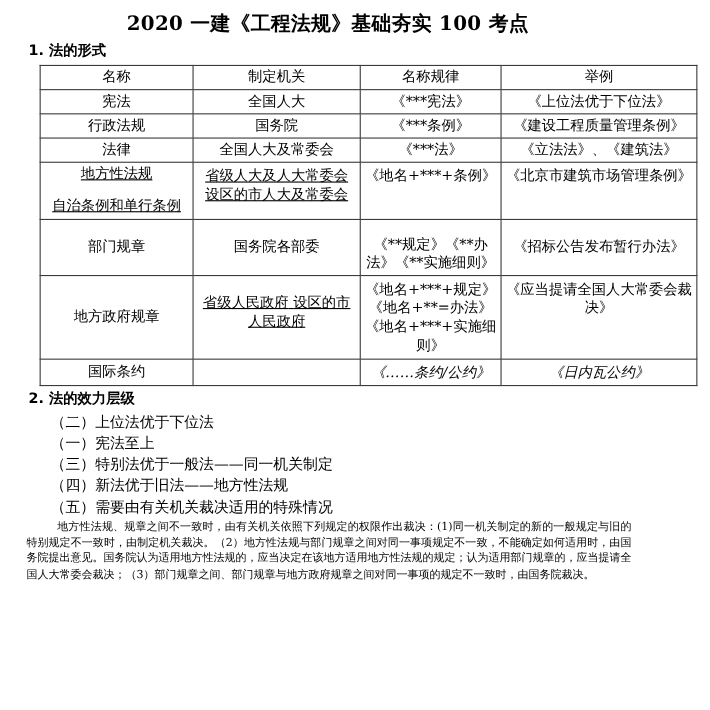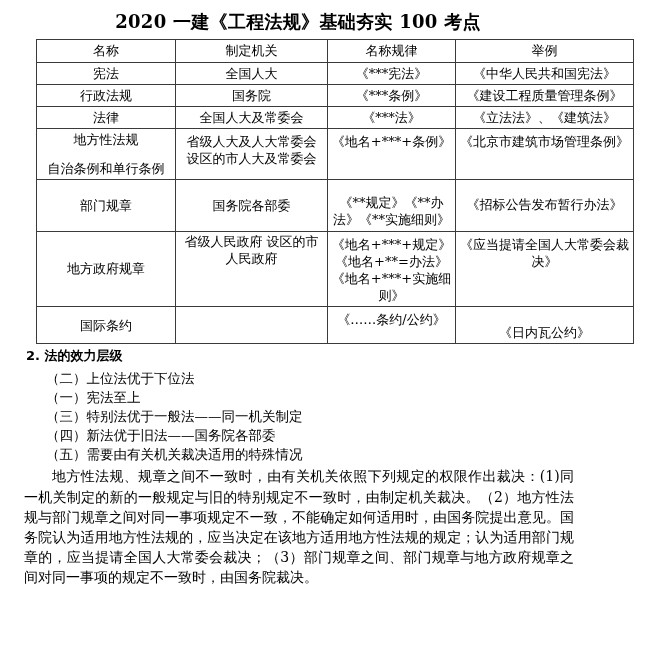--- a/index.html
+++ b/index.html
@@ -55,51 +55,53 @@
     font-family: "DejaVu Serif", "Liberation Serif", serif;
     word-break: break-all;
   }
   .col-1 { width: 139px; }
   .col-2 { width: 152px; }
   .col-3 { width: 128px; }
   .col-4 { width: 178px; }
 
   .cell-stack {
     display: block;
+    text-decoration: underline;
   }
   .cell-stack .gap {
     display: block;
     height: 12px;
   }
   .list-block {
     margin: 4px 0 0 0;
   }
   .list-item {
     font-size: 13.5px;
     line-height: 1.42;
     margin-left: 34px;
     font-family: "DejaVu Serif", "Liberation Serif", serif;
   }
   .body-paragraph {
-    font-size: 14px;
+    font-size: 10px;
     line-height: 1.44;
     text-align: justify;
     text-justify: inter-ideograph;
     margin: 2px 10px 0 12px;
     text-indent: 28px;
     font-family: "DejaVu Serif", "Liberation Serif", serif;
   }
 </style>
 </head>
 <body>
 
 <div class="page">
 
   <div class="doc-title">2020 一建《工程法规》基础夯实 100 考点</div>
 
+  <div class="section-heading">1. 法的形式</div>
 
   <table class="law-table">
     <colgroup>
       <col class="col-1">
       <col class="col-2">
       <col class="col-3">
       <col class="col-4">
     </colgroup>
     <thead>
       <tr>
@@ -107,21 +109,21 @@
         <th>制定机关</th>
         <th>名称规律</th>
         <th>举例</th>
       </tr>
     </thead>
     <tbody>
       <tr>
         <td>宪法</td>
         <td>全国人大</td>
         <td>《***宪法》</td>
-        <td>《中华人民共和国宪法》</td>
+        <td>《上位法优于下位法》</td>
       </tr>
       <tr>
         <td>行政法规</td>
         <td>国务院</td>
         <td>《***条例》</td>
         <td>《建设工程质量管理条例》</td>
       </tr>
       <tr>
         <td>法律</td>
         <td>全国人大及常委会</td>
@@ -146,43 +148,43 @@
         <td style="vertical-align:top; padding-top:4px;margin-top:26px;">《北京市建筑市场管理条例》</td>
       </tr>
       <tr>
         <td>部门规章</td>
         <td>国务院各部委</td>
         <td style="vertical-align:top; padding-top:14px;">《**规定》《**办法》《**实施细则》</td>
         <td style="vertical-align:top; padding-top:16px;">《招标公告发布暂行办法》</td>
       </tr>
       <tr>
         <td>地方政府规章</td>
-        <td style="vertical-align:top; padding-top:1px;">
+        <td style="vertical-align:top; padding-top:16px;">
           <span class="cell-stack">
             <span>省级人民政府</span>
             <span>设区的市人民政府</span>
           </span>
         </td>
         <td style="vertical-align:top; padding-top:4px;">《地名+***+规定》《地名+**=办法》《地名+***+实施细则》</td>
         <td style="vertical-align:top; padding-top:4px;">《应当提请全国人大常委会裁决》</td>
       </tr>
       <tr>
         <td>国际条约</td>
         <td></td>
-        <td style="vertical-align:top; padding-top:4px;">《……条约/公约》</td>
-        <td style="vertical-align:top; padding-top:17px;">《日内瓦公约》</td>
+        <td style="vertical-align:top; padding-top:4px;font-style:italic;">《……条约/公约》</td>
+        <td style="vertical-align:top; padding-top:4px;font-style:italic;">《日内瓦公约》</td>
       </tr>
     </tbody>
   </table>
 
   <div class="section-heading">2. 法的效力层级</div>
 
   <div class="list-block">
     <div class="list-item">（二）上位法优于下位法</div>
     <div class="list-item">（一）宪法至上</div>
     <div class="list-item">（三）特别法优于一般法——同一机关制定</div>
-    <div class="list-item">（四）新法优于旧法——国务院各部委</div>
+    <div class="list-item">（四）新法优于旧法——地方性法规</div>
     <div class="list-item">（五）需要由有关机关裁决适用的特殊情况</div>
   </div>
 
   <div class="body-paragraph">地方性法规、规章之间不一致时，由有关机关依照下列规定的权限作出裁决：(1)同一机关制定的新的一般规定与旧的特别规定不一致时，由制定机关裁决。（2）地方性法规与部门规章之间对同一事项规定不一致，不能确定如何适用时，由国务院提出意见。国务院认为适用地方性法规的，应当决定在该地方适用地方性法规的规定；认为适用部门规章的，应当提请全国人大常委会裁决；（3）部门规章之间、部门规章与地方政府规章之间对同一事项的规定不一致时，由国务院裁决。</div>
 
 </div>
 
 </body></html>

